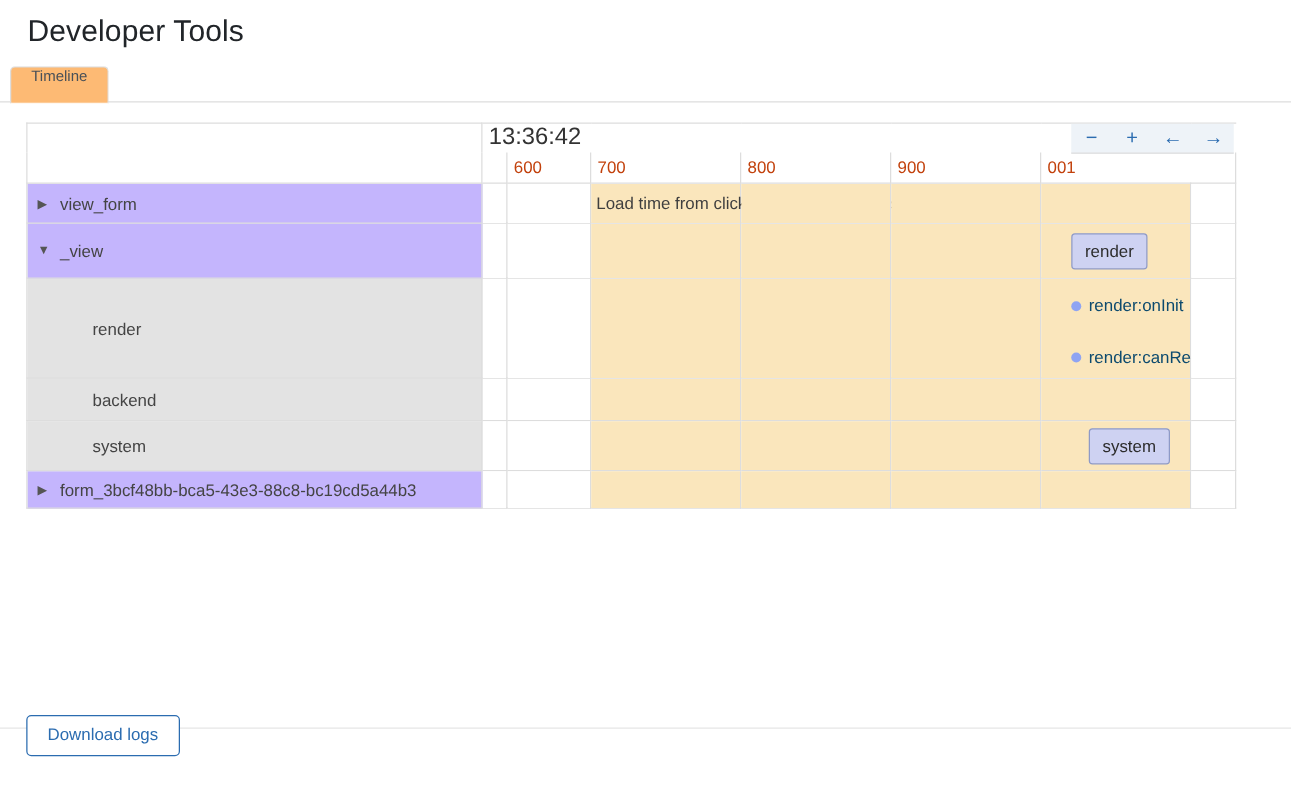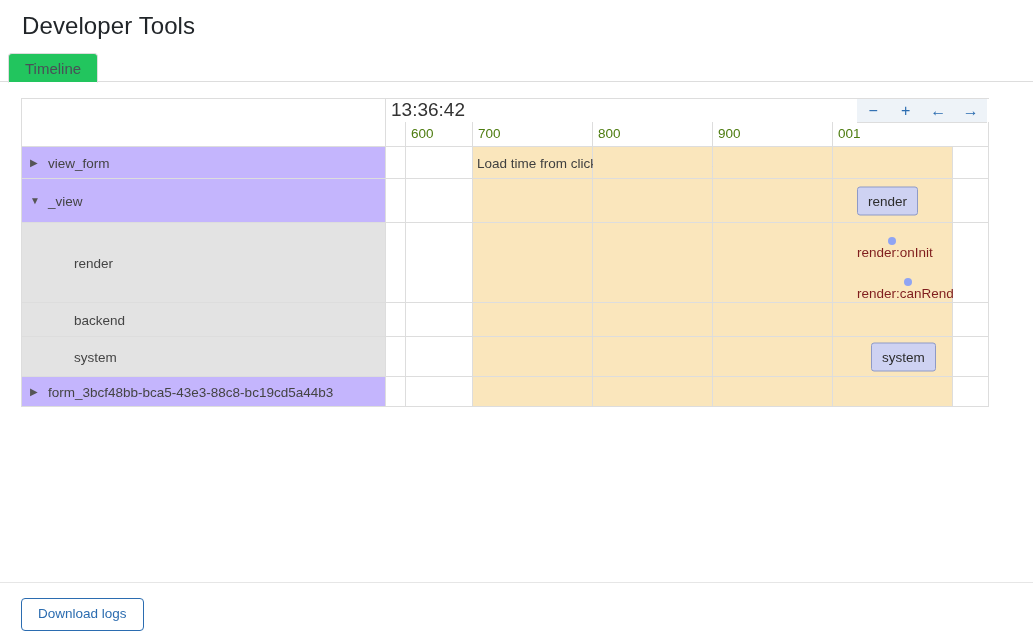--- a/index.html
+++ b/index.html
@@ -27,24 +27,24 @@
     position: relative;
     height: 29px;
     margin-top: 13px;
     border-bottom: 1px solid #dddddd;
   }
   .tab {
     position: absolute;
     left: 8px; top: 0;
     height: 30px;
     padding: 0 16px;
-    display: flex; align-items: center;
-    font-size: 15px;
+    display: flex; 
+    font-size: 12px;
     color: #495057;
-    background: #22c55e;
+    background: #fdba74;
     border: 1px solid #dddddd;
     border-bottom: 1px solid #ffffff;
     border-radius: 4px 4px 0 0;
     cursor: pointer;
     z-index: 2;
   }
 
   
   .timeline-wrap {
     position: relative;
@@ -76,21 +76,21 @@
     color: #333333;
     text-align: left;
     background: #ffffff;
     white-space: nowrap;
     border-right: none !important;
     border-bottom: none !important;
   }
   .hdr-ticks td {
     height: 25px;
     font-size: 13.5px;
-    color: #4d7c0f;
+    color: #c2410c;
     background: #ffffff;
     padding-left: 5px !important;
     text-align: left;
     border-top: none !important;
     margin-left: 37px;
   }
   .tick-blank { border-right: 1px solid #dddddd !important; }
 
   
   .zoom-controls {
@@ -165,42 +165,41 @@
     white-space: nowrap;
     cursor: pointer;
   }
 
   .marker {
     position: absolute;
     display: flex;
     align-items: center;
     white-space: nowrap;
     font-size: 13.5px;
-    color: #7f1d1d;
-    cursor: pointer;
-    flex-direction: column;
+    color: #0c4a6e;
+    cursor: pointer;
   }
   .dot {
     width: 8px; height: 8px;
     border-radius: 50%;
     background: #8fa4f3;
     margin-right: 6px;
     flex: none;
   }
 
   
   .footer-divider {
     position: absolute;
     left: 0; top: 582px;
     width: 1033px;
     border-top: 1px solid #e6e6e6;
   }
   .footer {
     position: absolute;
-    left: 21px; top: 598px;
+    left: 21px; top: 572px;
     display: flex;
     gap: 0;
   }
   .obtn {
     background: #ffffff;
     border: 1px solid #2b6cb0;
     color: #2b6cb0;
     border-radius: 4px;
     font-size: 13.5px;
     padding: 8px 16px;

